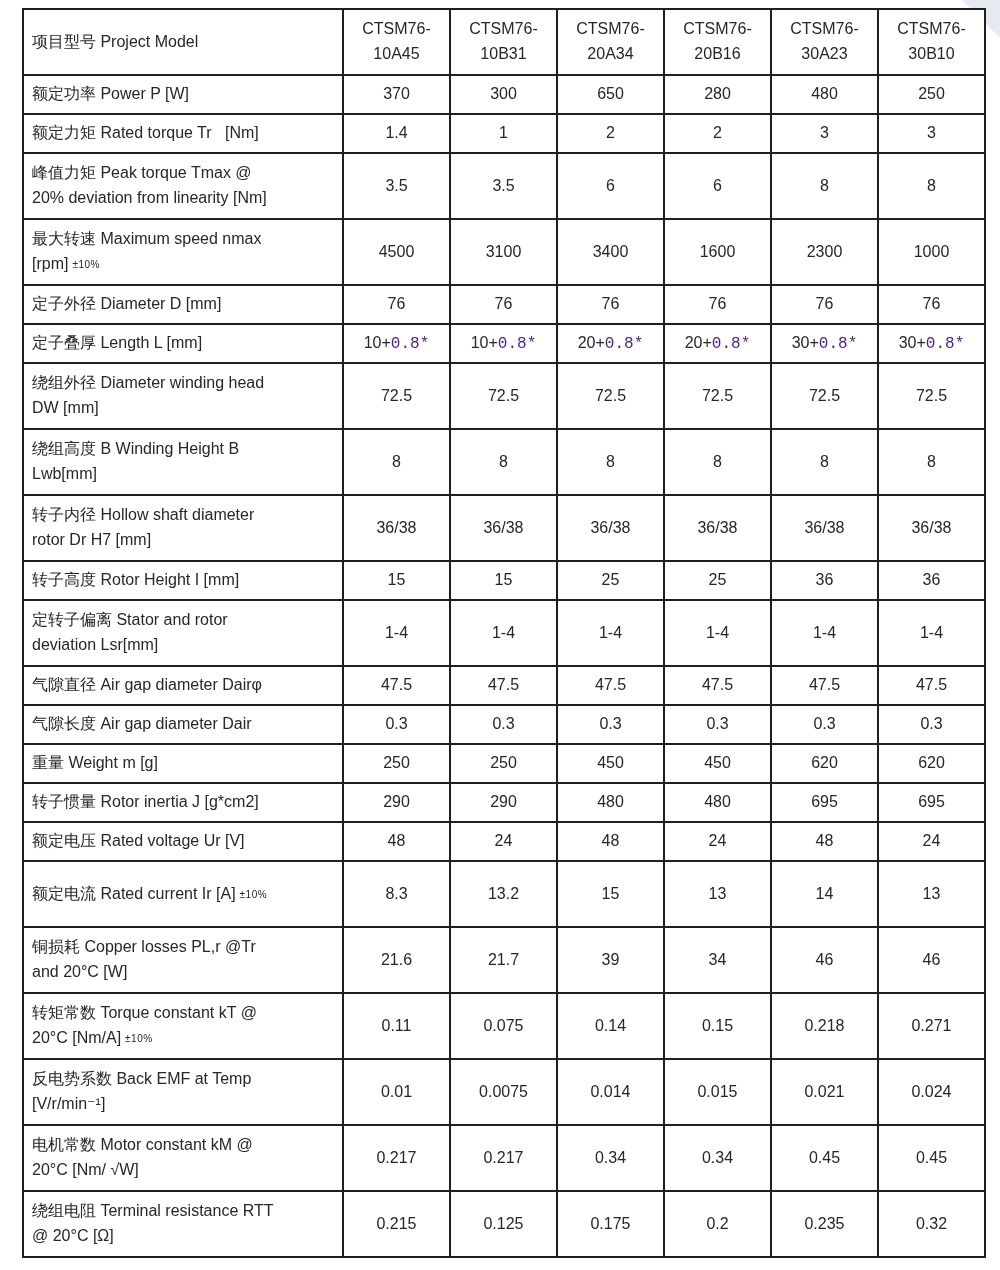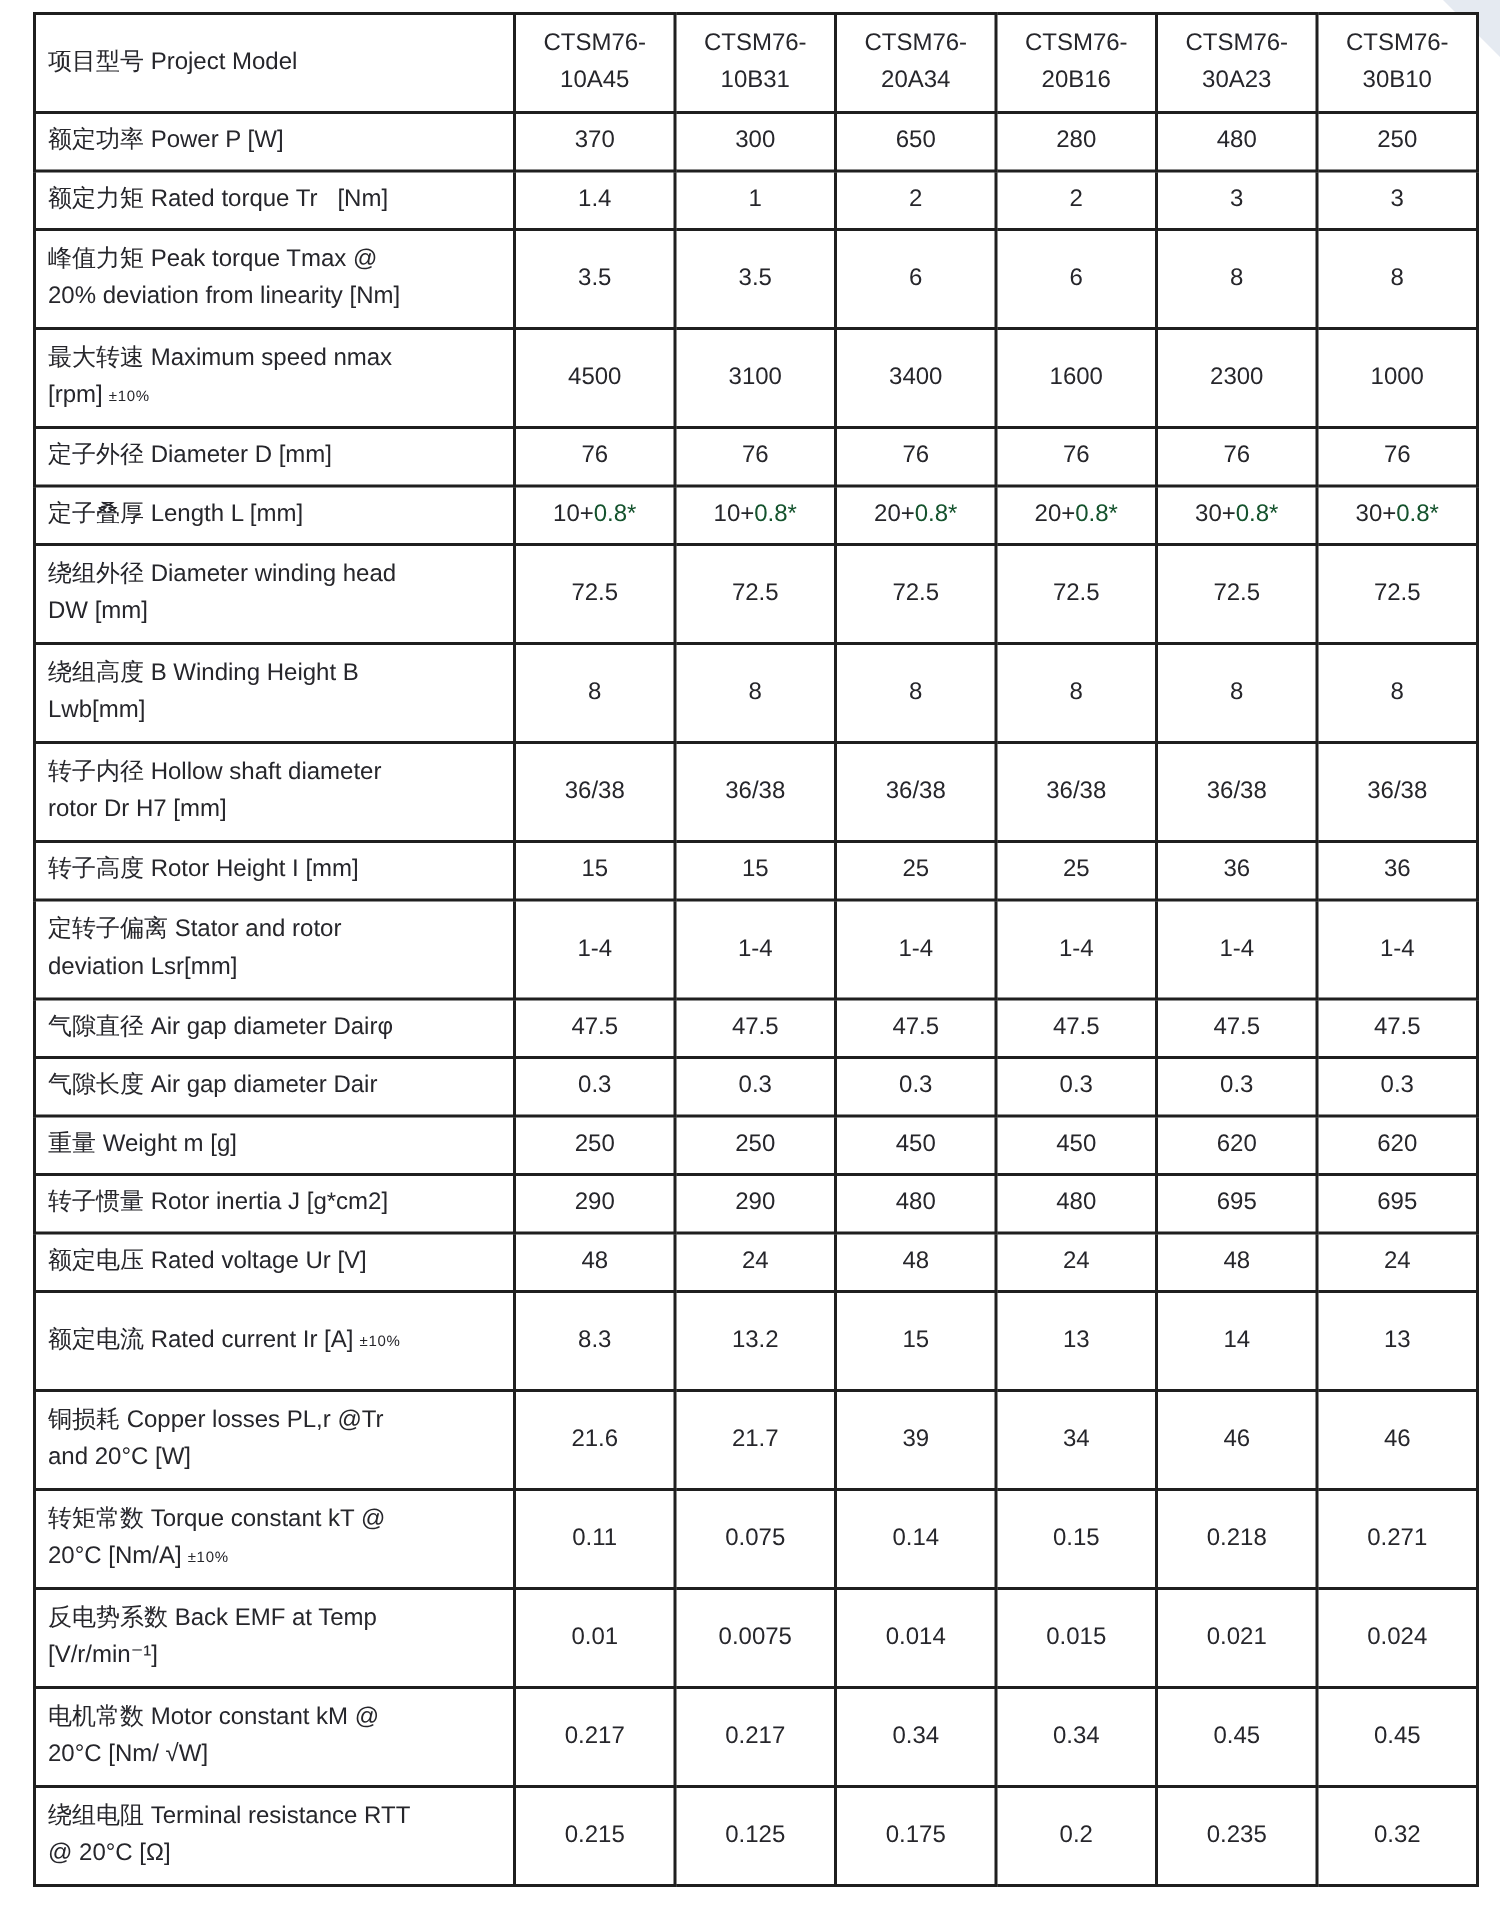--- a/index.html
+++ b/index.html
@@ -52,21 +52,21 @@
     height:58px;
     margin-top:24px;
   }
   span.note{
     font-size:10px;
     letter-spacing:.5px;
     vertical-align:1px;
     padding-left:4px;
     text-align:right;
   }
-  span.red{color:#14532d;}
+  span.red{color:#4c1d95;font-family:Liberation Mono, monospace;}
 </style>
 </head>
 <body>
 
 <div class="curl"></div>
 
 <table class="spec">
   <colgroup>
     <col class="c-label">
     <col class="c-val">

